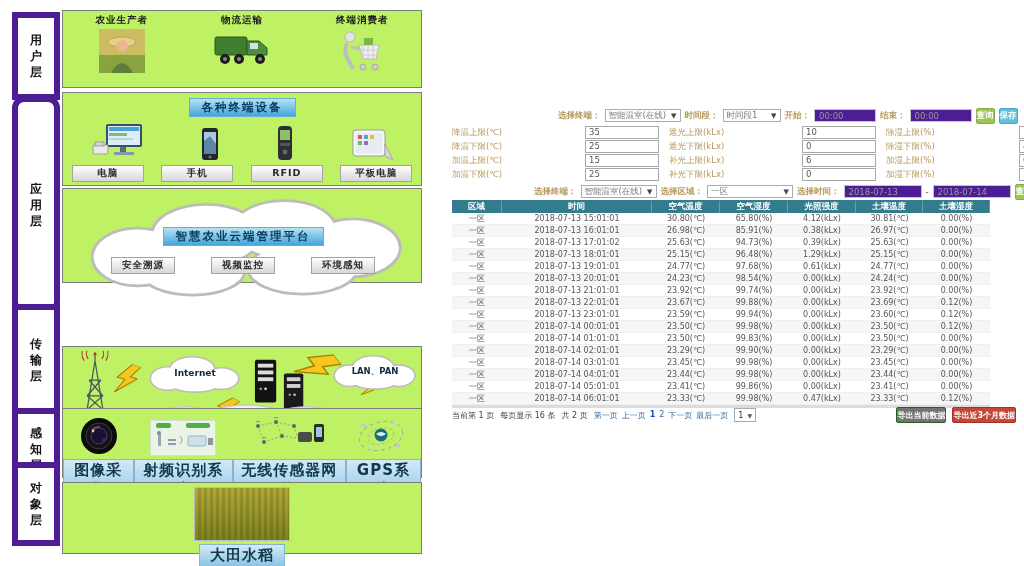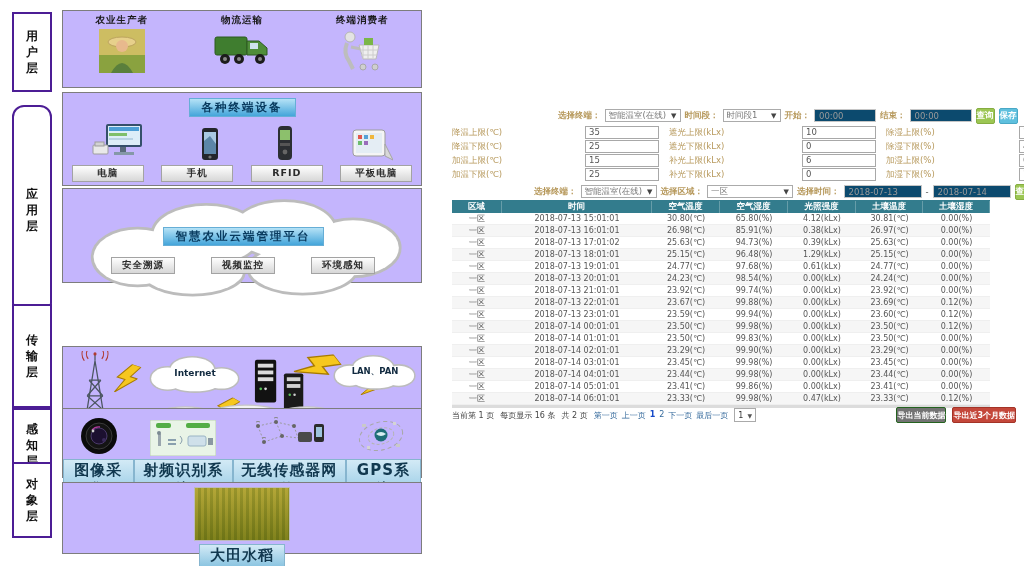--- a/index.html
+++ b/index.html
@@ -1,25 +1,25 @@
 <!DOCTYPE html>
 <html><head>
 <meta charset="utf-8">
 <style>
   html,body{margin:0;padding:0;background:#fff;}
   body{font-family:"DejaVu Sans","Liberation Sans",sans-serif;}
   .stage{position:relative;width:1024px;height:566px;background:#fff;overflow:hidden;}
 
   
   .diagram{position:absolute;left:12px;top:8px;width:412px;height:552px;}
-  .layer-tab{position:absolute;left:0;width:36px;border:2px solid #4c1d95;background:#fff;
+  .layer-tab{position:absolute;left:0;width:36px;border:6px solid #4c1d95;background:#fff;
     display:flex;align-items:center;justify-content:center;}
   .layer-tab span{display:inline-block;width:13px;font-size:12px;font-weight:bold;color:#111;
     line-height:16px;word-break:break-all;text-align:center;}
-  .dbox{position:absolute;left:50px;width:360px;border:1px solid #7d7d7d;background:#c4b5fd;box-sizing:border-box;}
+  .dbox{position:absolute;left:50px;width:360px;border:1px solid #7d7d7d;background:#bef264;box-sizing:border-box;}
 
   .u-row{display:flex;justify-content:space-around;align-items:flex-start;padding-top:3px;}
   .u-item{display:flex;flex-direction:column;align-items:center;gap:2px;}
   .u-cap{font-size:9.5px;font-weight:bold;color:#1a1a1a;letter-spacing:1px;}
 
   .blue-title{display:inline-block;background:linear-gradient(#b5e2f6,#44a5da);border:1px solid #66aed6;
     color:#083a5e;font-weight:bold;padding:1px 12px;font-size:11.5px;letter-spacing:2px;}
   .grey-pill{background:linear-gradient(#fefefe,#d7d7d7);border:1px solid #a3a3a3;color:#2c2c2c;
     font-weight:bold;font-size:9.5px;text-align:center;padding:1px 0;letter-spacing:1px;}
   .blue-pill{background:linear-gradient(#d3eaf6,#8cc5e1);border:1px solid #86b5cf;color:#11384f;
@@ -51,21 +51,21 @@
     background-blend-mode:multiply;}
   .obj-col .blue-pill{width:84px;margin-top:3px;}
 
   
   .panel{position:absolute;left:450px;top:106px;width:566px;height:320px;font-size:8.5px;color:#555;}
   .frow{position:absolute;display:flex;align-items:center;gap:4px;height:15px;}
   .flabel{color:#b7995c;font-weight:bold;white-space:nowrap;}
   .fselect{display:flex;align-items:center;justify-content:space-between;border:1px solid #ababab;
     background:#fff;height:13px;padding:0 3px;color:#777;white-space:nowrap;box-sizing:border-box;}
   .fselect .arr{color:#444;font-size:7px;margin-left:3px;}
-  .ftime{border:1px solid #c6c6c6;background:#0c4a6e;height:13px;line-height:13px;padding:0 4px;
+  .ftime{border:1px solid #c6c6c6;background:#4c1d95;height:13px;line-height:13px;padding:0 4px;
     color:#999;box-sizing:border-box;}
   .btn{display:inline-flex;align-items:center;justify-content:center;height:14px;border-radius:2px;
     color:#fff;font-weight:bold;font-size:8.5px;padding:0 0;white-space:nowrap;}
   .btn-green{background:#9cc653;border:1px solid #86ad41;}
   .btn-blue{background:#5fc0de;border:1px solid #49a8c6;}
 
   .settings{position:absolute;left:2px;top:20px;width:538px;display:flex;gap:10px;}
   .settings-group{flex:1;display:flex;flex-direction:column;gap:1px;}
   .settings-row{display:flex;align-items:center;height:13px;gap:37px;}
   .s-label{width:96px;color:#b7995c;white-space:nowrap;}
@@ -96,21 +96,21 @@
 </head>
 <body>
 
 <div class="stage">
 
   <div class="diagram">
 
     <div class="layer-tab" style="top:4px;height:76px;">
         <span>用户层</span>
       </div>
-    <div class="layer-tab" style="top:97px;height:206px;border-radius:12px;">
+    <div class="layer-tab" style="top:88px;height:206px;border-radius:12px;">
         <span>应用层</span>
       </div>
     <div class="layer-tab" style="top:296px;height:100px;">
         <span>传输层</span>
       </div>
     <div class="layer-tab" style="top:400px;height:70px;">
         <span>感知层</span>
       </div>
     <div class="layer-tab" style="top:454px;height:72px;">
         <span>对象层</span>

